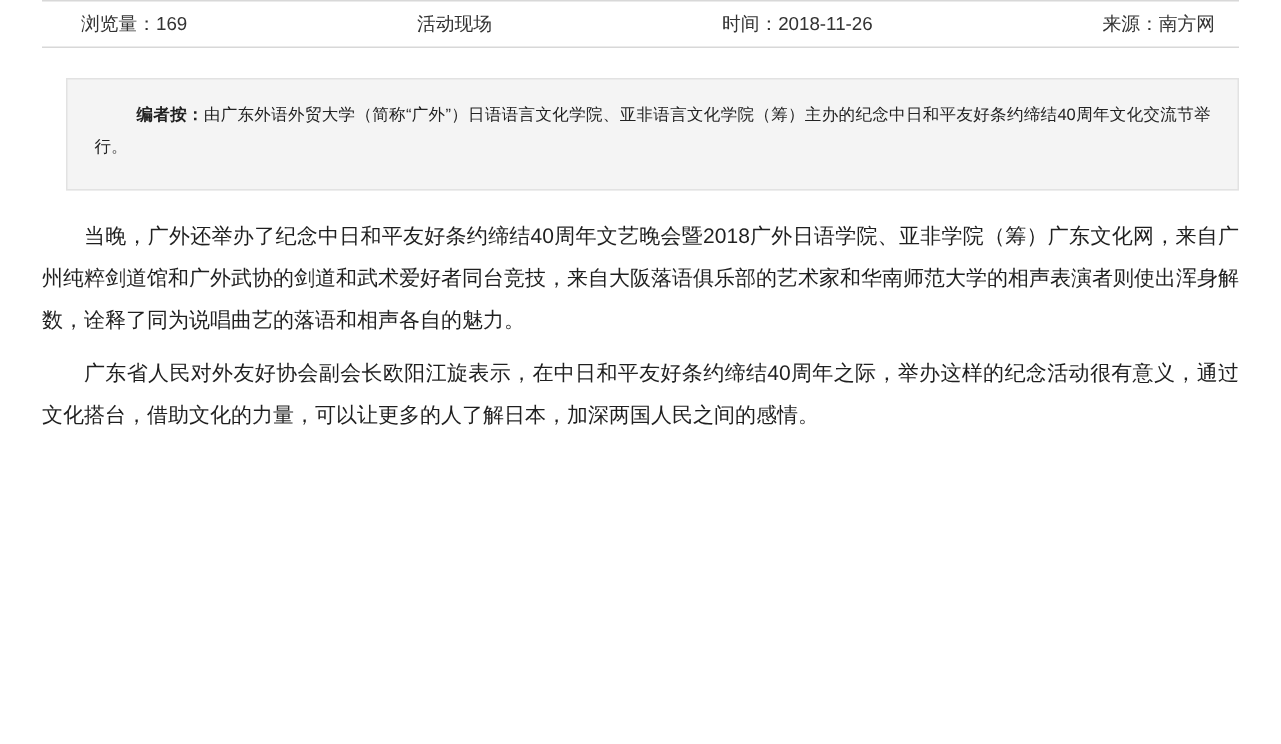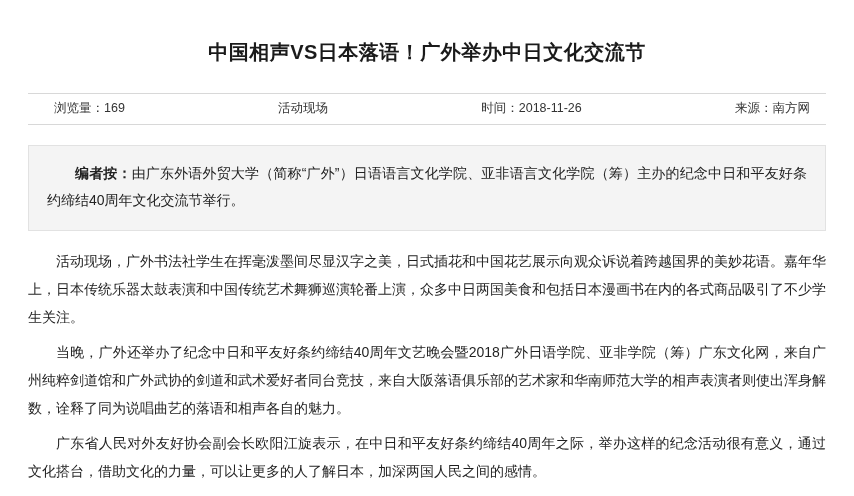--- a/index.html
+++ b/index.html
@@ -52,24 +52,25 @@
     color: #333333;
   }
   .meta-value {
     color: #333333;
   }
   .editor-note {
     margin-top: 20px;
     background: #f4f4f4;
     border: 1px solid #e2e2e2;
     padding: 14px 18px 16px 18px;
-    font-size: 14px;
+    font-size: 11px;
     line-height: 1.95;
     color: #222222;
     text-align: justify;
+    margin-left: 16px;
   }
   .editor-note .note-body {
     text-indent: 28px;
   }
   .editor-note b {
     font-weight: bold;
   }
   .body-copy {
     margin-top: 16px;
     font-size: 14px;
@@ -83,32 +84,30 @@
   }
   .body-copy p:last-child {
     margin-bottom: 0;
   }
 </style>
 </head>
 <body>
 
 <div class="page">
 
-  <h1 class="article-title">中国相声VS日本落语！广外举办中日文化交流节</h1>
 
   <div class="meta-bar">
     <span class="meta-item"><span class="meta-label">浏览量：</span><span class="meta-value">169</span></span>
     <span class="meta-item meta-value">活动现场</span>
     <span class="meta-item"><span class="meta-label">时间：</span><span class="meta-value">2018-11-26</span></span>
     <span class="meta-item"><span class="meta-label">来源：</span><span class="meta-value">南方网</span></span>
   </div>
 
   <div class="editor-note">
     <div class="note-body"><b>编者按：</b><span>由广东外语外贸大学（简称“广外”）日语语言文化学院、亚非语言文化学院（筹）主办的纪念中日和平友好条约缔结40周年文化交流节举行。</span></div>
   </div>
 
   <div class="body-copy">
-    <p>活动现场，广外书法社学生在挥毫泼墨间尽显汉字之美，日式插花和中国花艺展示向观众诉说着跨越国界的美妙花语。嘉年华上，日本传统乐器太鼓表演和中国传统艺术舞狮巡演轮番上演，众多中日两国美食和包括日本漫画书在内的各式商品吸引了不少学生关注。</p>
     <p>当晚，广外还举办了纪念中日和平友好条约缔结40周年文艺晚会暨2018广外日语学院、亚非学院（筹）广东文化网，来自广州纯粹剑道馆和广外武协的剑道和武术爱好者同台竞技，来自大阪落语俱乐部的艺术家和华南师范大学的相声表演者则使出浑身解数，诠释了同为说唱曲艺的落语和相声各自的魅力。</p>
     <p>广东省人民对外友好协会副会长欧阳江旋表示，在中日和平友好条约缔结40周年之际，举办这样的纪念活动很有意义，通过文化搭台，借助文化的力量，可以让更多的人了解日本，加深两国人民之间的感情。</p>
   </div>
 
 </div>
 
 </body></html>

